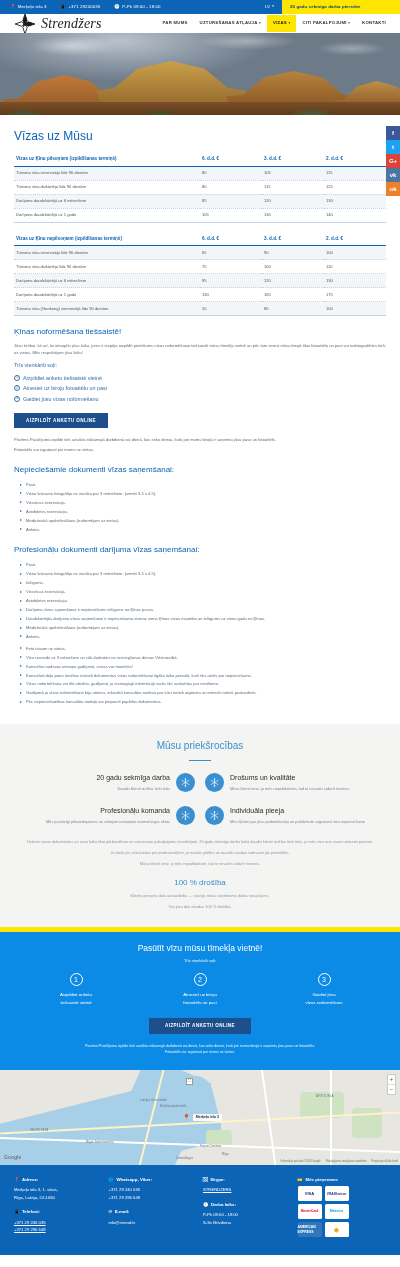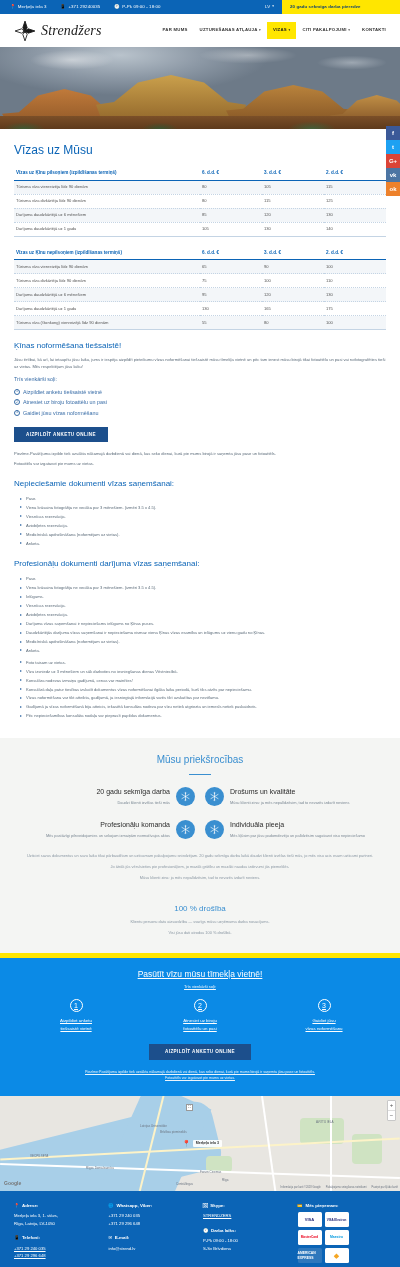--- a/index.html
+++ b/index.html
@@ -38,21 +38,21 @@
     align-items: center;
     padding: 0 10px 0 8px;
     font-size: 4.4px;
     width: 118px;
   }
   .gi { font-size: 4.6px; line-height: 1; opacity: .95; }
 
   
   .header {
     background: #fff;
-    height: 33px;
+    height: 19px;
     display: flex;
     align-items: center;
     padding: 0 8px 0 14px;
   }
   .brand { display: flex; align-items: center; gap: 5px; }
   .brand .logo { width: 22px; height: 22px; }
   .brand .name {
     font-family: "Liberation Serif", "DejaVu Serif", serif;
     font-style: italic;
     font-size: 14px;
@@ -213,26 +213,26 @@
     width: 19px; height: 19px; border-radius: 50%;
     background: #3a8fd0;
     display: flex; align-items: center; justify-content: center;
     color: #fff;
   }
   .adv-h { font-size: 7px; color: #2b2b2b; font-weight: normal; margin-bottom: 2px; }
   .adv-p { font-size: 3.9px; color: #7b8894; line-height: 1.6; }
 
   .adv-foot { margin-top: 14px; text-align: center; }
   .adv-foot p { font-size: 3.9px; color: #8a97a3; line-height: 1.7; margin: 4px 0; }
-  .secure-h { color: #3a8fd0; font-size: 8px; font-weight: normal; margin: 22px 0 4px; text-align: center; }
+  .secure-h { color: #3a8fd0; font-size: 8px; font-weight: normal; margin: 10px 0 4px; text-align: center; }
 
   .yellow-rule { height: 5px; background: #ffe600; }
 
   
-  .cta { background: #0b8ae6; color: #fff; padding: 10px 14px 14px; text-align: center; text-decoration: underline; }
+  .cta { background: #0b8ae6; color: #fff; padding: 10px 14px 14px; text-align: center; }
   .cta h2 { font-size: 8.5px; font-weight: normal; margin-bottom: 4px; }
   .cta .sub { font-size: 4px; margin-bottom: 9px; opacity: .95; }
   .cta-steps { display: flex; justify-content: space-around; margin-bottom: 10px; }
   .cta-step { width: 33%; }
   .cta-step .num {
     width: 13px; height: 13px; border-radius: 50%;
     border: .8px solid #fff; margin: 0 auto 5px;
     display: flex; align-items: center; justify-content: center;
     font-size: 7px;
   }

